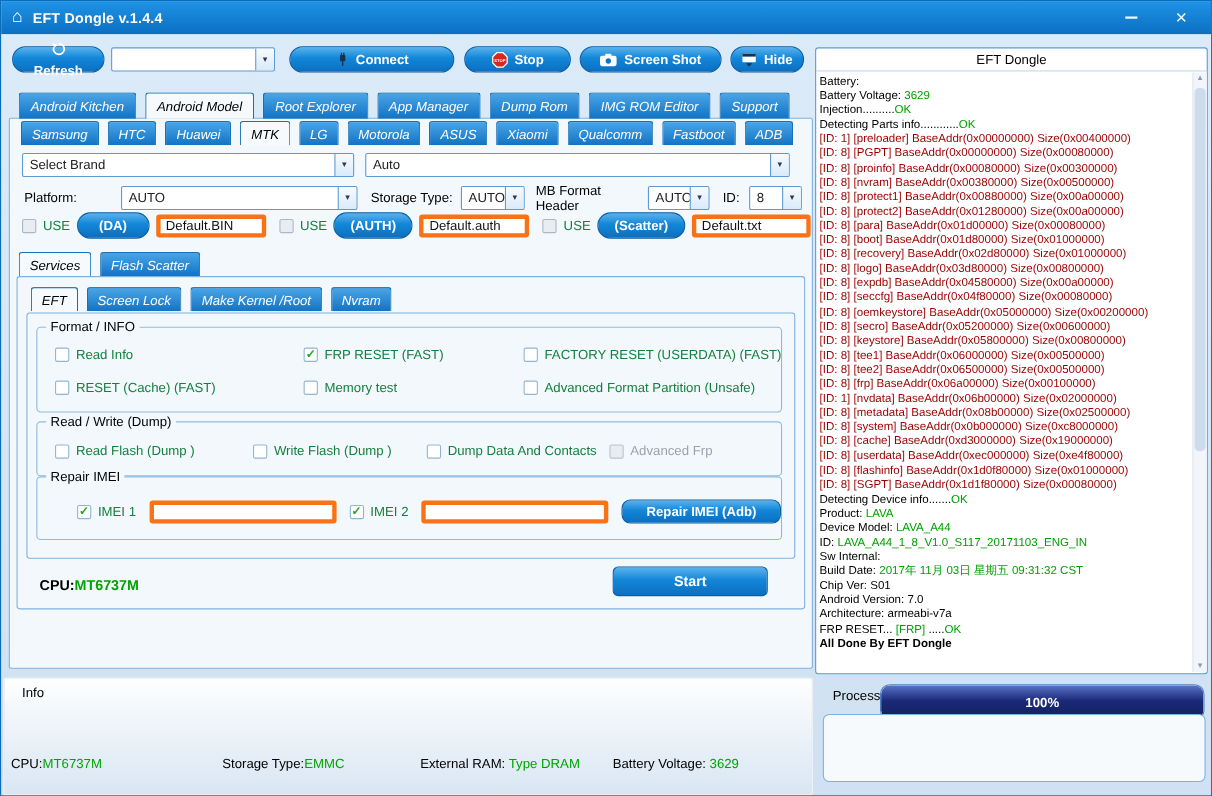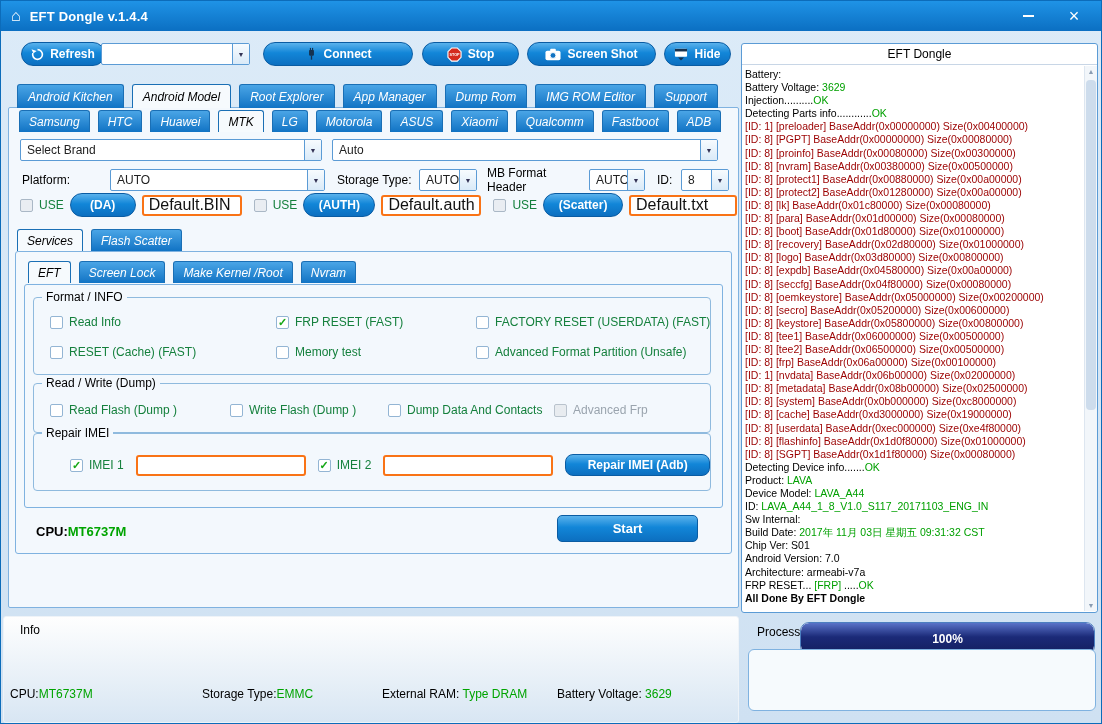--- a/index.html
+++ b/index.html
@@ -19,21 +19,21 @@
   
   .btn { display:inline-flex; align-items:center; justify-content:center; gap:6px;
     background:linear-gradient(#5ab2ec,#1286d8 45%,#0c6fc0); border:1px solid #0a5ca3; border-radius:12px;
     color:#fff; font-size:12px; font-weight:bold; cursor:pointer; font-family:inherit; }
   .btn svg { flex:0 0 auto; }
   .btn.sq { border-radius:5px; }
 
   
   #toolbar { position:absolute; top:41px; left:0; width:740px; height:26px; }
   #toolbar > * { position:absolute; }
-  #btn-refresh { left:20px; top:0; width:84px; height:24px; }
+  #btn-refresh { left:10px; top:0; width:84px; height:24px;flex-direction:column; }
   #combo-device { left:100px; top:1px; width:149px; height:22px; }
   #btn-connect { left:262px; top:0; width:150px; height:24px; }
   #btn-stop { left:421px; top:0; width:97px; height:24px; }
   #btn-screenshot { left:526px; top:0; width:129px; height:24px; }
   #btn-hide { left:663px; top:0; width:67px; height:24px; }
 
   
   .fake-select { display:inline-flex; height:22px; background:#fff; border:1px solid #5b9bd5; border-radius:2px;
     align-items:stretch; overflow:hidden; cursor:pointer; }
   .fake-select .val { flex:1; display:flex; align-items:center; padding:0 6px; font-size:12px; color:#222; white-space:nowrap; overflow:hidden; }
@@ -51,21 +51,21 @@
   #main-tabs { position:absolute; top:83px; left:16px; z-index:3; }
   #main-panel { position:absolute; top:106px; left:7px; width:731px; height:501px;
     background:#f3f8fd; border:1px solid #7fb2e0; border-radius:2px; }
   #brand-tabs { position:absolute; top:2px; left:10px; }
 
   
   #row-selects { position:absolute; top:31px; left:11px; display:flex; gap:10px; }
   #row-platform { position:absolute; top:58px; left:13px; display:flex; align-items:center; }
   #row-platform .lbl { font-size:12px; color:#000; }
   #row-use { position:absolute; top:84px; left:11px; display:flex; align-items:center; height:26px; }
-  .input { height:21px; border:2px solid #f97316; border-radius:3px; font-size:16px; padding:0 5px;
+  .input { height:21px; border:4px solid #f97316; border-radius:3px; font-size:12px; padding:0 5px;
     font-family:inherit; color:#111; background:#fff; }
 
   
   .cb-cell { display:flex; align-items:center; gap:6px; cursor:pointer; }
   .cb-box { width:13px; height:13px; flex:0 0 auto; background:#fff; border:1px solid #93b5d4; border-radius:2px;
     display:flex; align-items:center; justify-content:center; font-size:11px; line-height:11px;
     color:#18a818; font-weight:bold; }
   .cb-box.gray { background:#e9edf2; border-color:#aab8c6; }
   .cb-lab { font-size:12px; color:#15803d; white-space:nowrap; }
   .cb-cell.disabled .cb-lab { color:#9aa4ae; }
@@ -361,21 +361,20 @@
         <div class="log-line"><span class="c-k">Battery:</span></div>
         <div class="log-line"><span class="c-k">Battery Voltage: </span><span class="c-g">3629</span></div>
         <div class="log-line"><span class="c-k">Injection..........</span><span class="c-g">OK</span></div>
         <div class="log-line"><span class="c-k">Detecting Parts info............</span><span class="c-g">OK</span></div>
         <div class="log-line"><span class="c-r">[ID: 1] [preloader] BaseAddr(0x00000000) Size(0x00400000)</span></div>
         <div class="log-line"><span class="c-r">[ID: 8] [PGPT] BaseAddr(0x00000000) Size(0x00080000)</span></div>
         <div class="log-line"><span class="c-r">[ID: 8] [proinfo] BaseAddr(0x00080000) Size(0x00300000)</span></div>
         <div class="log-line"><span class="c-r">[ID: 8] [nvram] BaseAddr(0x00380000) Size(0x00500000)</span></div>
         <div class="log-line"><span class="c-r">[ID: 8] [protect1] BaseAddr(0x00880000) Size(0x00a00000)</span></div>
         <div class="log-line"><span class="c-r">[ID: 8] [protect2] BaseAddr(0x01280000) Size(0x00a00000)</span></div>
-        <div class="log-line"><span class="c-r">[ID: 8] [lk] BaseAddr(0x01c80000) Size(0x00080000)</span></div>
         <div class="log-line"><span class="c-r">[ID: 8] [para] BaseAddr(0x01d00000) Size(0x00080000)</span></div>
         <div class="log-line"><span class="c-r">[ID: 8] [boot] BaseAddr(0x01d80000) Size(0x01000000)</span></div>
         <div class="log-line"><span class="c-r">[ID: 8] [recovery] BaseAddr(0x02d80000) Size(0x01000000)</span></div>
         <div class="log-line"><span class="c-r">[ID: 8] [logo] BaseAddr(0x03d80000) Size(0x00800000)</span></div>
         <div class="log-line"><span class="c-r">[ID: 8] [expdb] BaseAddr(0x04580000) Size(0x00a00000)</span></div>
         <div class="log-line"><span class="c-r">[ID: 8] [seccfg] BaseAddr(0x04f80000) Size(0x00080000)</span></div>
         <div class="log-line"><span class="c-r">[ID: 8] [oemkeystore] BaseAddr(0x05000000) Size(0x00200000)</span></div>
         <div class="log-line"><span class="c-r">[ID: 8] [secro] BaseAddr(0x05200000) Size(0x00600000)</span></div>
         <div class="log-line"><span class="c-r">[ID: 8] [keystore] BaseAddr(0x05800000) Size(0x00800000)</span></div>
         <div class="log-line"><span class="c-r">[ID: 8] [tee1] BaseAddr(0x06000000) Size(0x00500000)</span></div>

